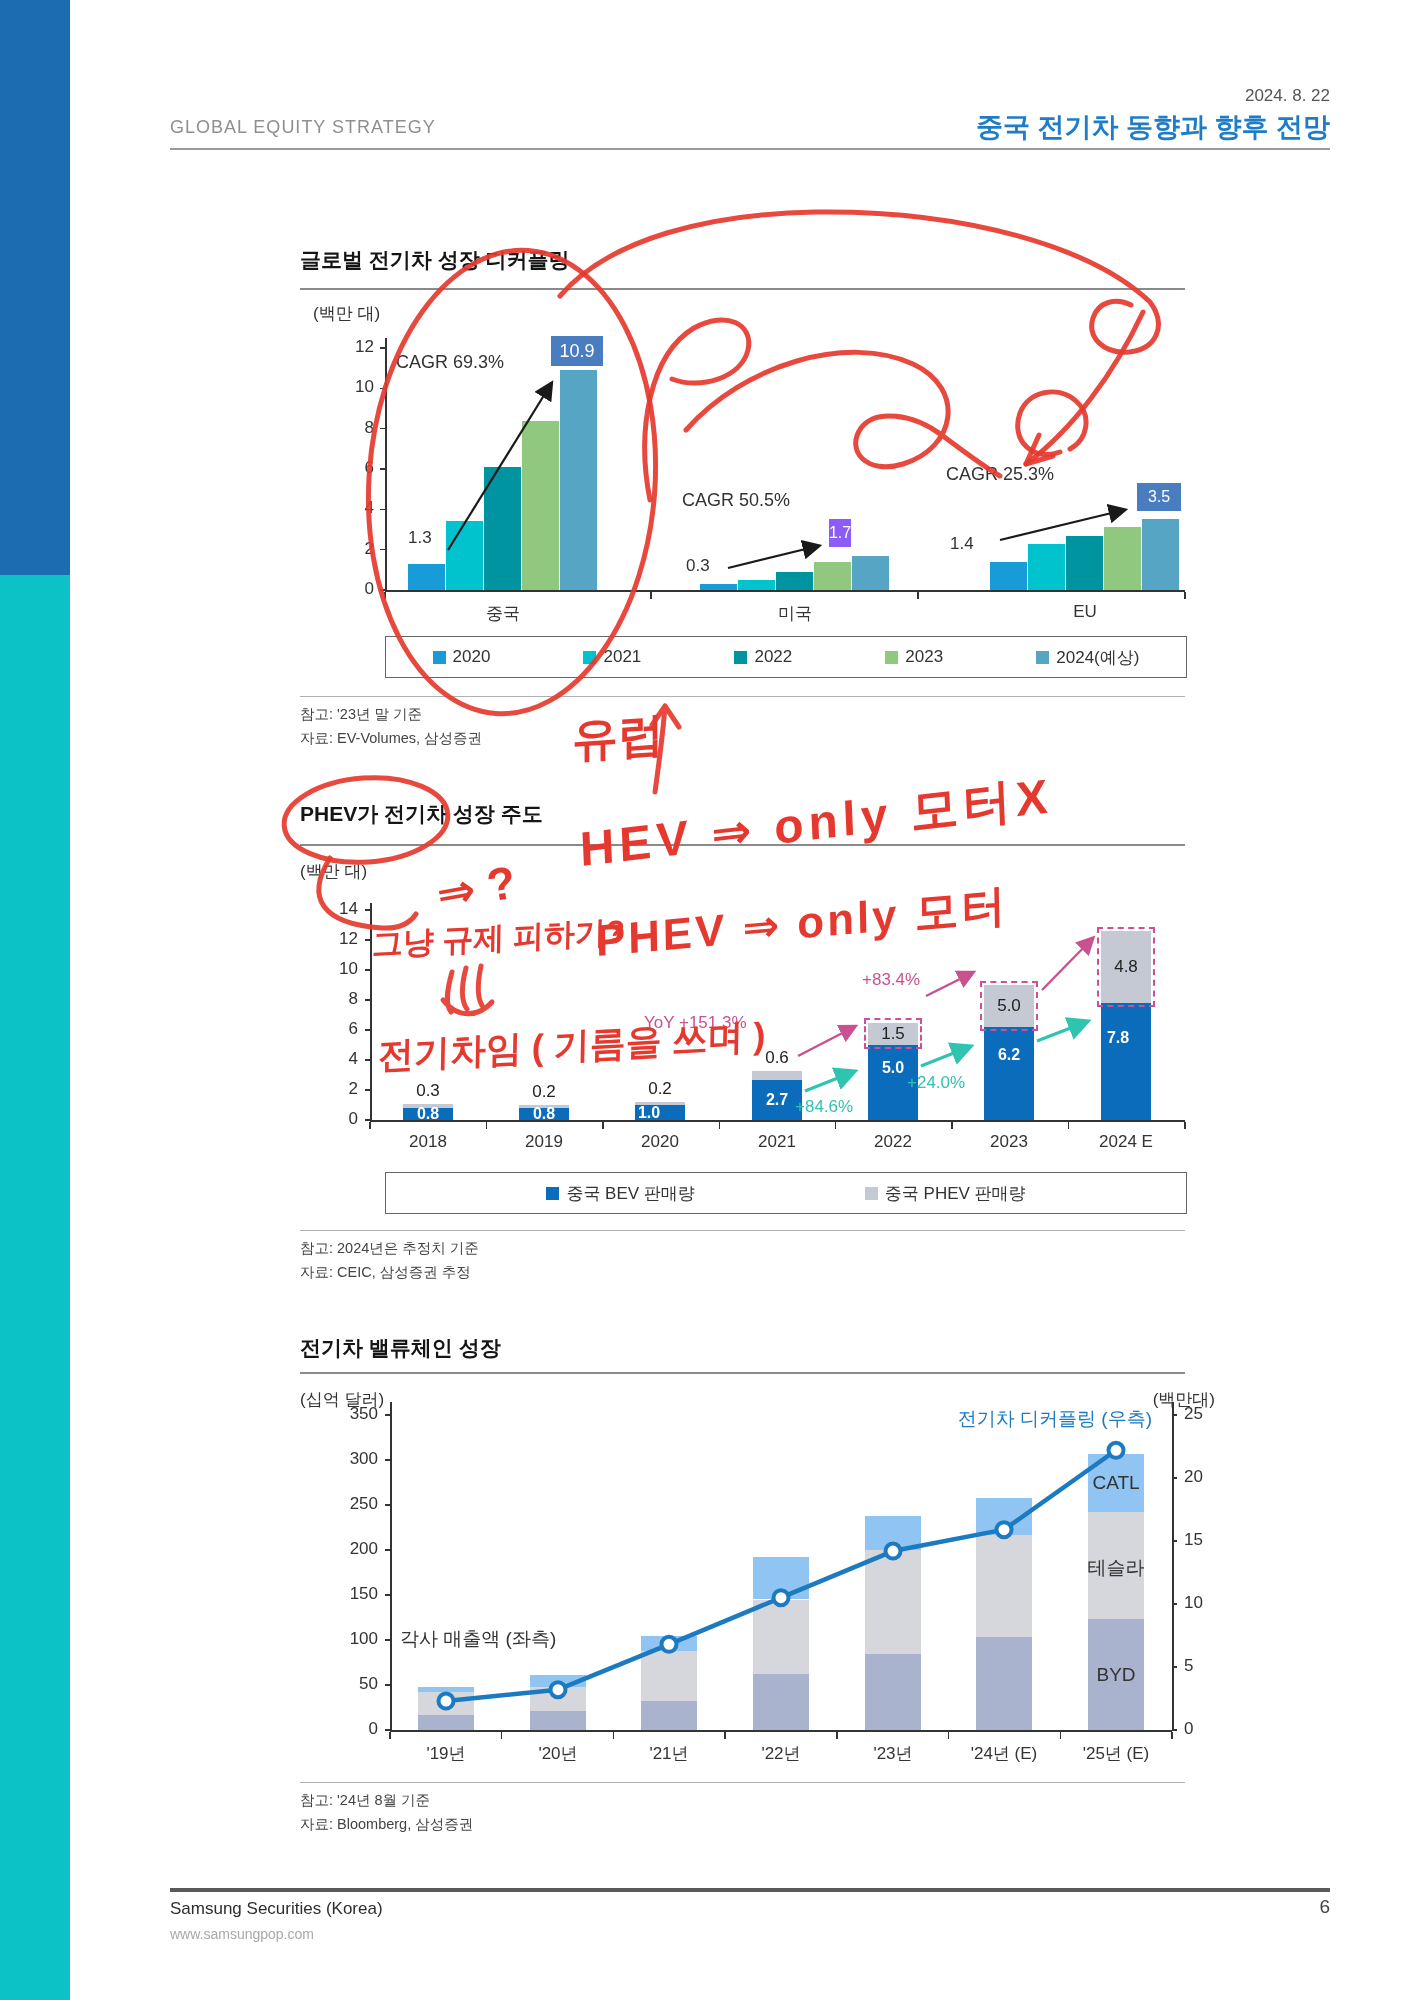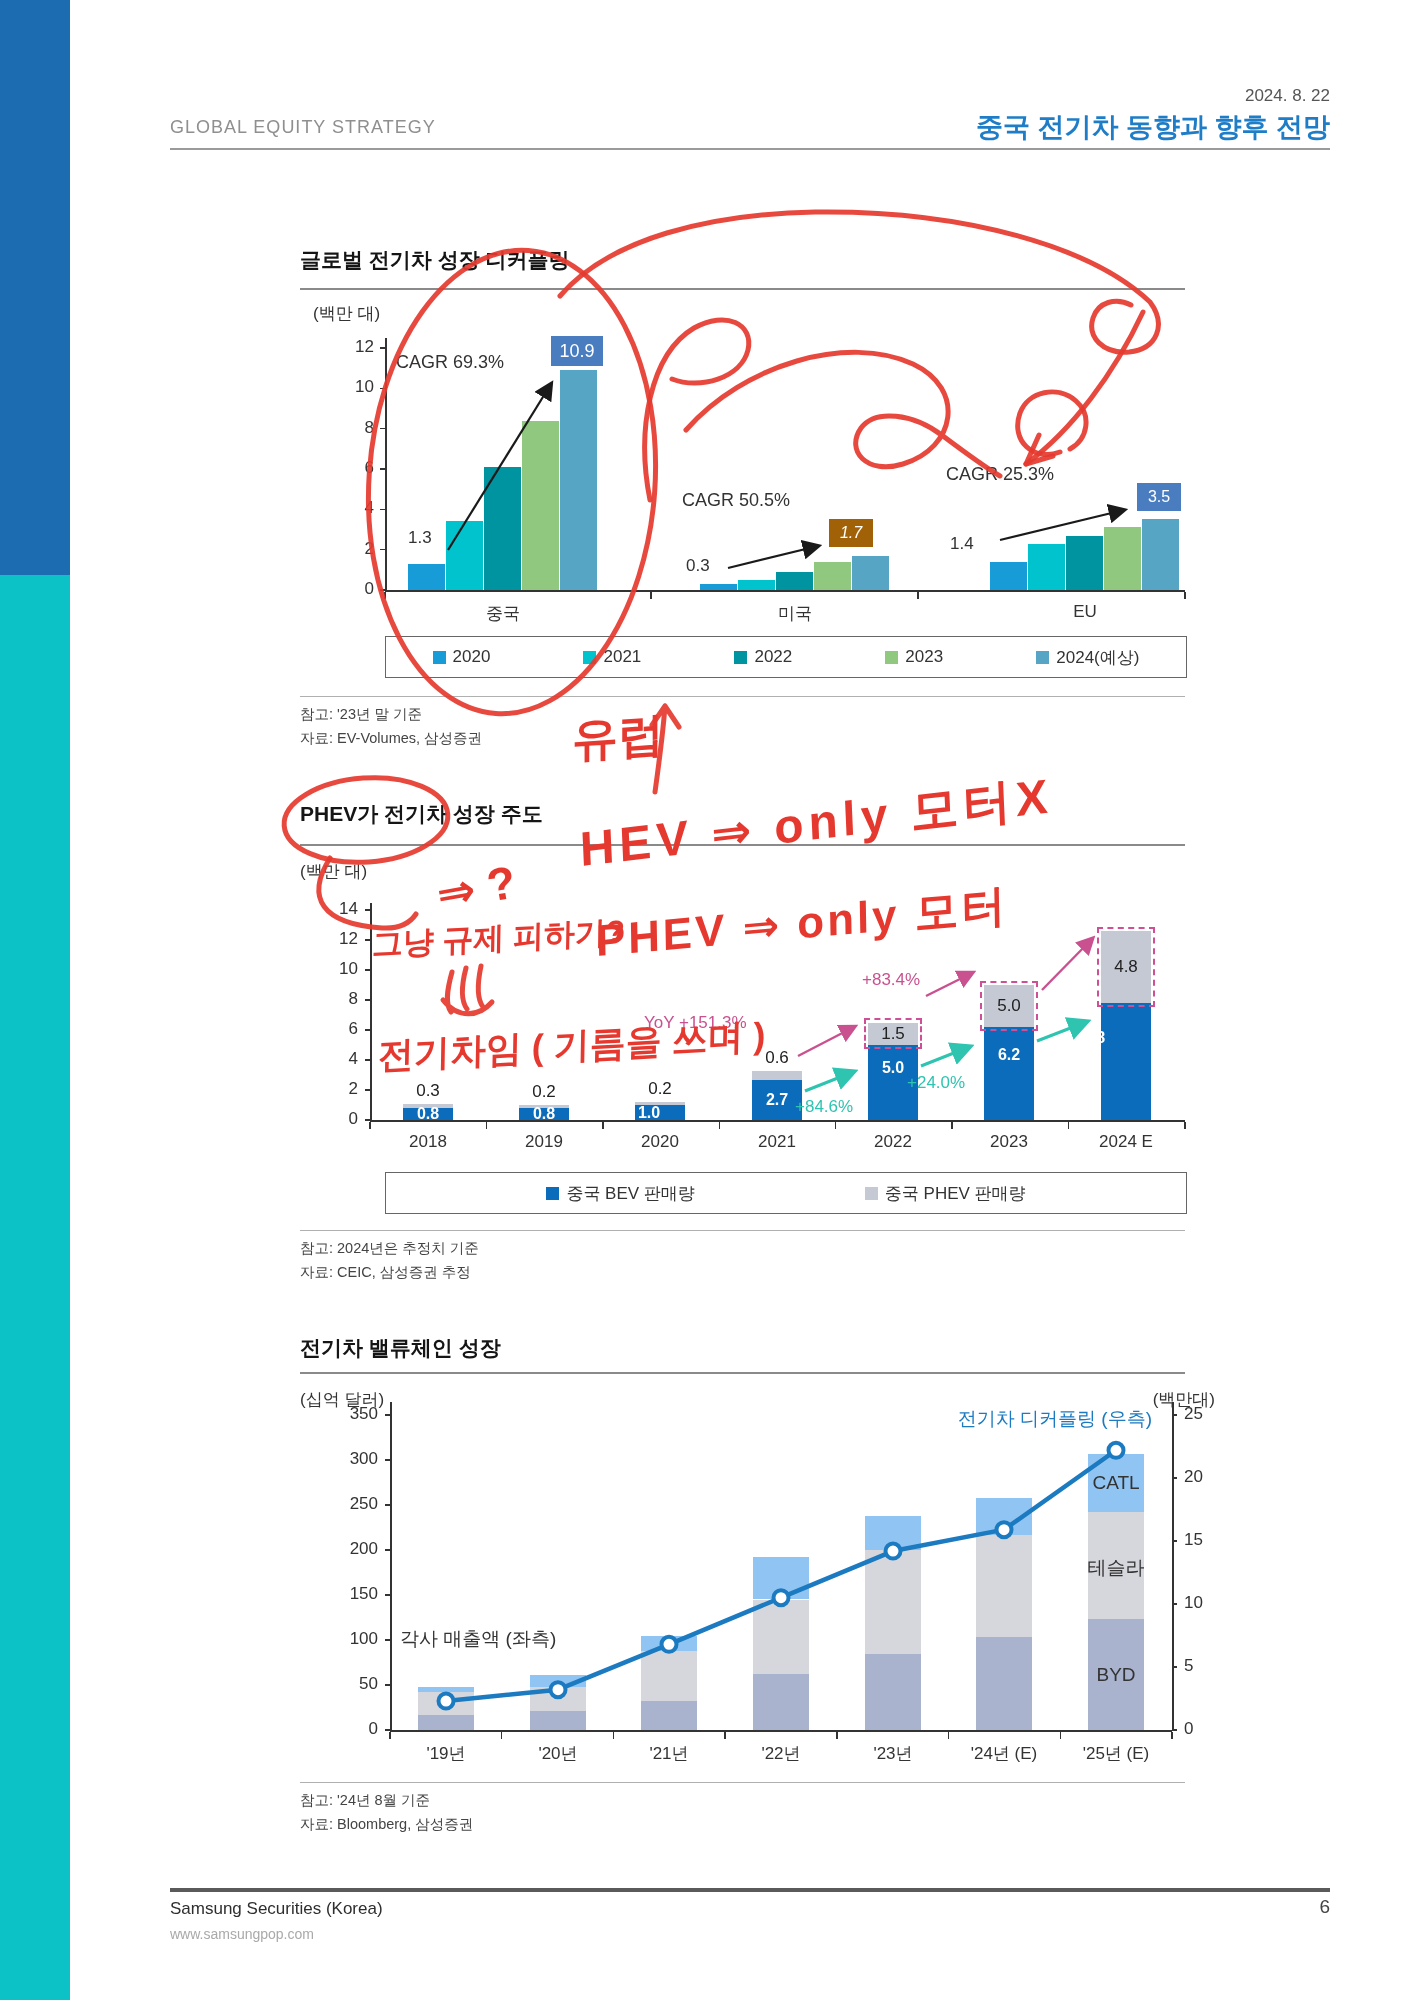--- a/index.html
+++ b/index.html
@@ -175,21 +175,21 @@
     <div class="abs xlabel" style="left: 408px; top: 602px; width: 190px;">중국</div>
     <div class="abs xlabel" style="left: 700px; top: 602px; width: 190px;">미국</div>
     <div class="abs xlabel" style="left: 990px; top: 602px; width: 190px;">EU</div>
     <div class="abs blabel" style="left: 408px; top: 528px;">1.3</div>
     <div class="abs blabel" style="left: 686px; top: 556px;">0.3</div>
     <div class="abs blabel" style="left: 950px; top: 534px;">1.4</div>
     <div class="abs cagr" style="left: 396px; top: 352px;">CAGR 69.3%</div>
     <div class="abs cagr" style="left: 682px; top: 490px;">CAGR 50.5%</div>
     <div class="abs cagr" style="left: 946px; top: 464px;">CAGR 25.3%</div>
     <div class="abs vbox" style="left: 551px; top: 336px; width: 52px; height: 30px; background: rgb(74, 125, 192); font-size: 18px;">10.9</div>
-    <div class="abs vbox" style="left: 829px; top: 519px; width: 44px; height: 28px; background: #a16207; font-size: 16px; font-style: italic;">1.7</div>
+    <div class="abs vbox" style="left: 829px; top: 519px; width: 22px; height: 28px; background: #8b5cf6; font-size: 16px;">1.7</div>
     <div class="abs vbox" style="left: 1137px; top: 483px; width: 44px; height: 28px; background: rgb(74, 125, 192); font-size: 16px;">3.5</div>
     <div class="abs legendbox" style="left: 385px; top: 636px; width: 800px; height: 40px;">
       <div class="litem">
         <span class="sq" style="background: rgb(24, 156, 216);"></span>
         <span>2020</span>
       </div>
       <div class="litem">
         <span class="sq" style="background: rgb(0, 195, 205);"></span>
         <span>2021</span>
       </div>
@@ -252,21 +252,21 @@
     <div class="abs" style="left: 868px; top: 1022.5px; width: 50px; height: 22.5px; background: rgb(197, 201, 211);"></div>
     <div class="abs glabel" style="left: 868px; top: 1023.75px; width: 50px;">1.5</div>
     <div class="abs wlabel" style="left: 868px; top: 1058.5px; width: 50px;">5.0</div>
     <div class="abs" style="left: 984px; top: 1027px; width: 50px; height: 93px; background: rgb(10, 108, 186);"></div>
     <div class="abs" style="left: 984px; top: 985px; width: 50px; height: 42px; background: rgb(197, 201, 211);"></div>
     <div class="abs glabel" style="left: 984px; top: 996px; width: 50px;">5.0</div>
     <div class="abs wlabel" style="left: 984px; top: 1045.9px; width: 50px;">6.2</div>
     <div class="abs" style="left: 1101px; top: 1003px; width: 50px; height: 117px; background: rgb(10, 108, 186);"></div>
     <div class="abs" style="left: 1101px; top: 931px; width: 50px; height: 72px; background: rgb(197, 201, 211);"></div>
     <div class="abs glabel" style="left: 1101px; top: 957px; width: 50px;">4.8</div>
-    <div class="abs wlabel" style="left: 1077px; top: 1029.1px; width: 34px;">7.8</div>
+    <div class="abs wlabel" style="left: 1101px; top: 1029.1px; width: 34px;">7.8</div>
     <div class="abs" style="left: 863.5px; top: 1018px; width: 54px; height: 26.5px; border: 2.5px dashed rgb(207, 79, 150); z-index: 2;"></div>
     <div class="abs" style="left: 979.5px; top: 980.5px; width: 54px; height: 46px; border: 2.5px dashed rgb(207, 79, 150); z-index: 2;"></div>
     <div class="abs" style="left: 1096.5px; top: 926.5px; width: 54px; height: 76px; border: 2.5px dashed rgb(207, 79, 150); z-index: 2;"></div>
     <div class="abs xlabel" style="left: 383px; top: 1132px; width: 90px;">2018</div>
     <div class="abs xlabel" style="left: 499px; top: 1132px; width: 90px;">2019</div>
     <div class="abs xlabel" style="left: 615px; top: 1132px; width: 90px;">2020</div>
     <div class="abs xlabel" style="left: 732px; top: 1132px; width: 90px;">2021</div>
     <div class="abs xlabel" style="left: 848px; top: 1132px; width: 90px;">2022</div>
     <div class="abs xlabel" style="left: 964px; top: 1132px; width: 90px;">2023</div>
     <div class="abs xlabel" style="left: 1081px; top: 1132px; width: 90px;">2024 E</div>

